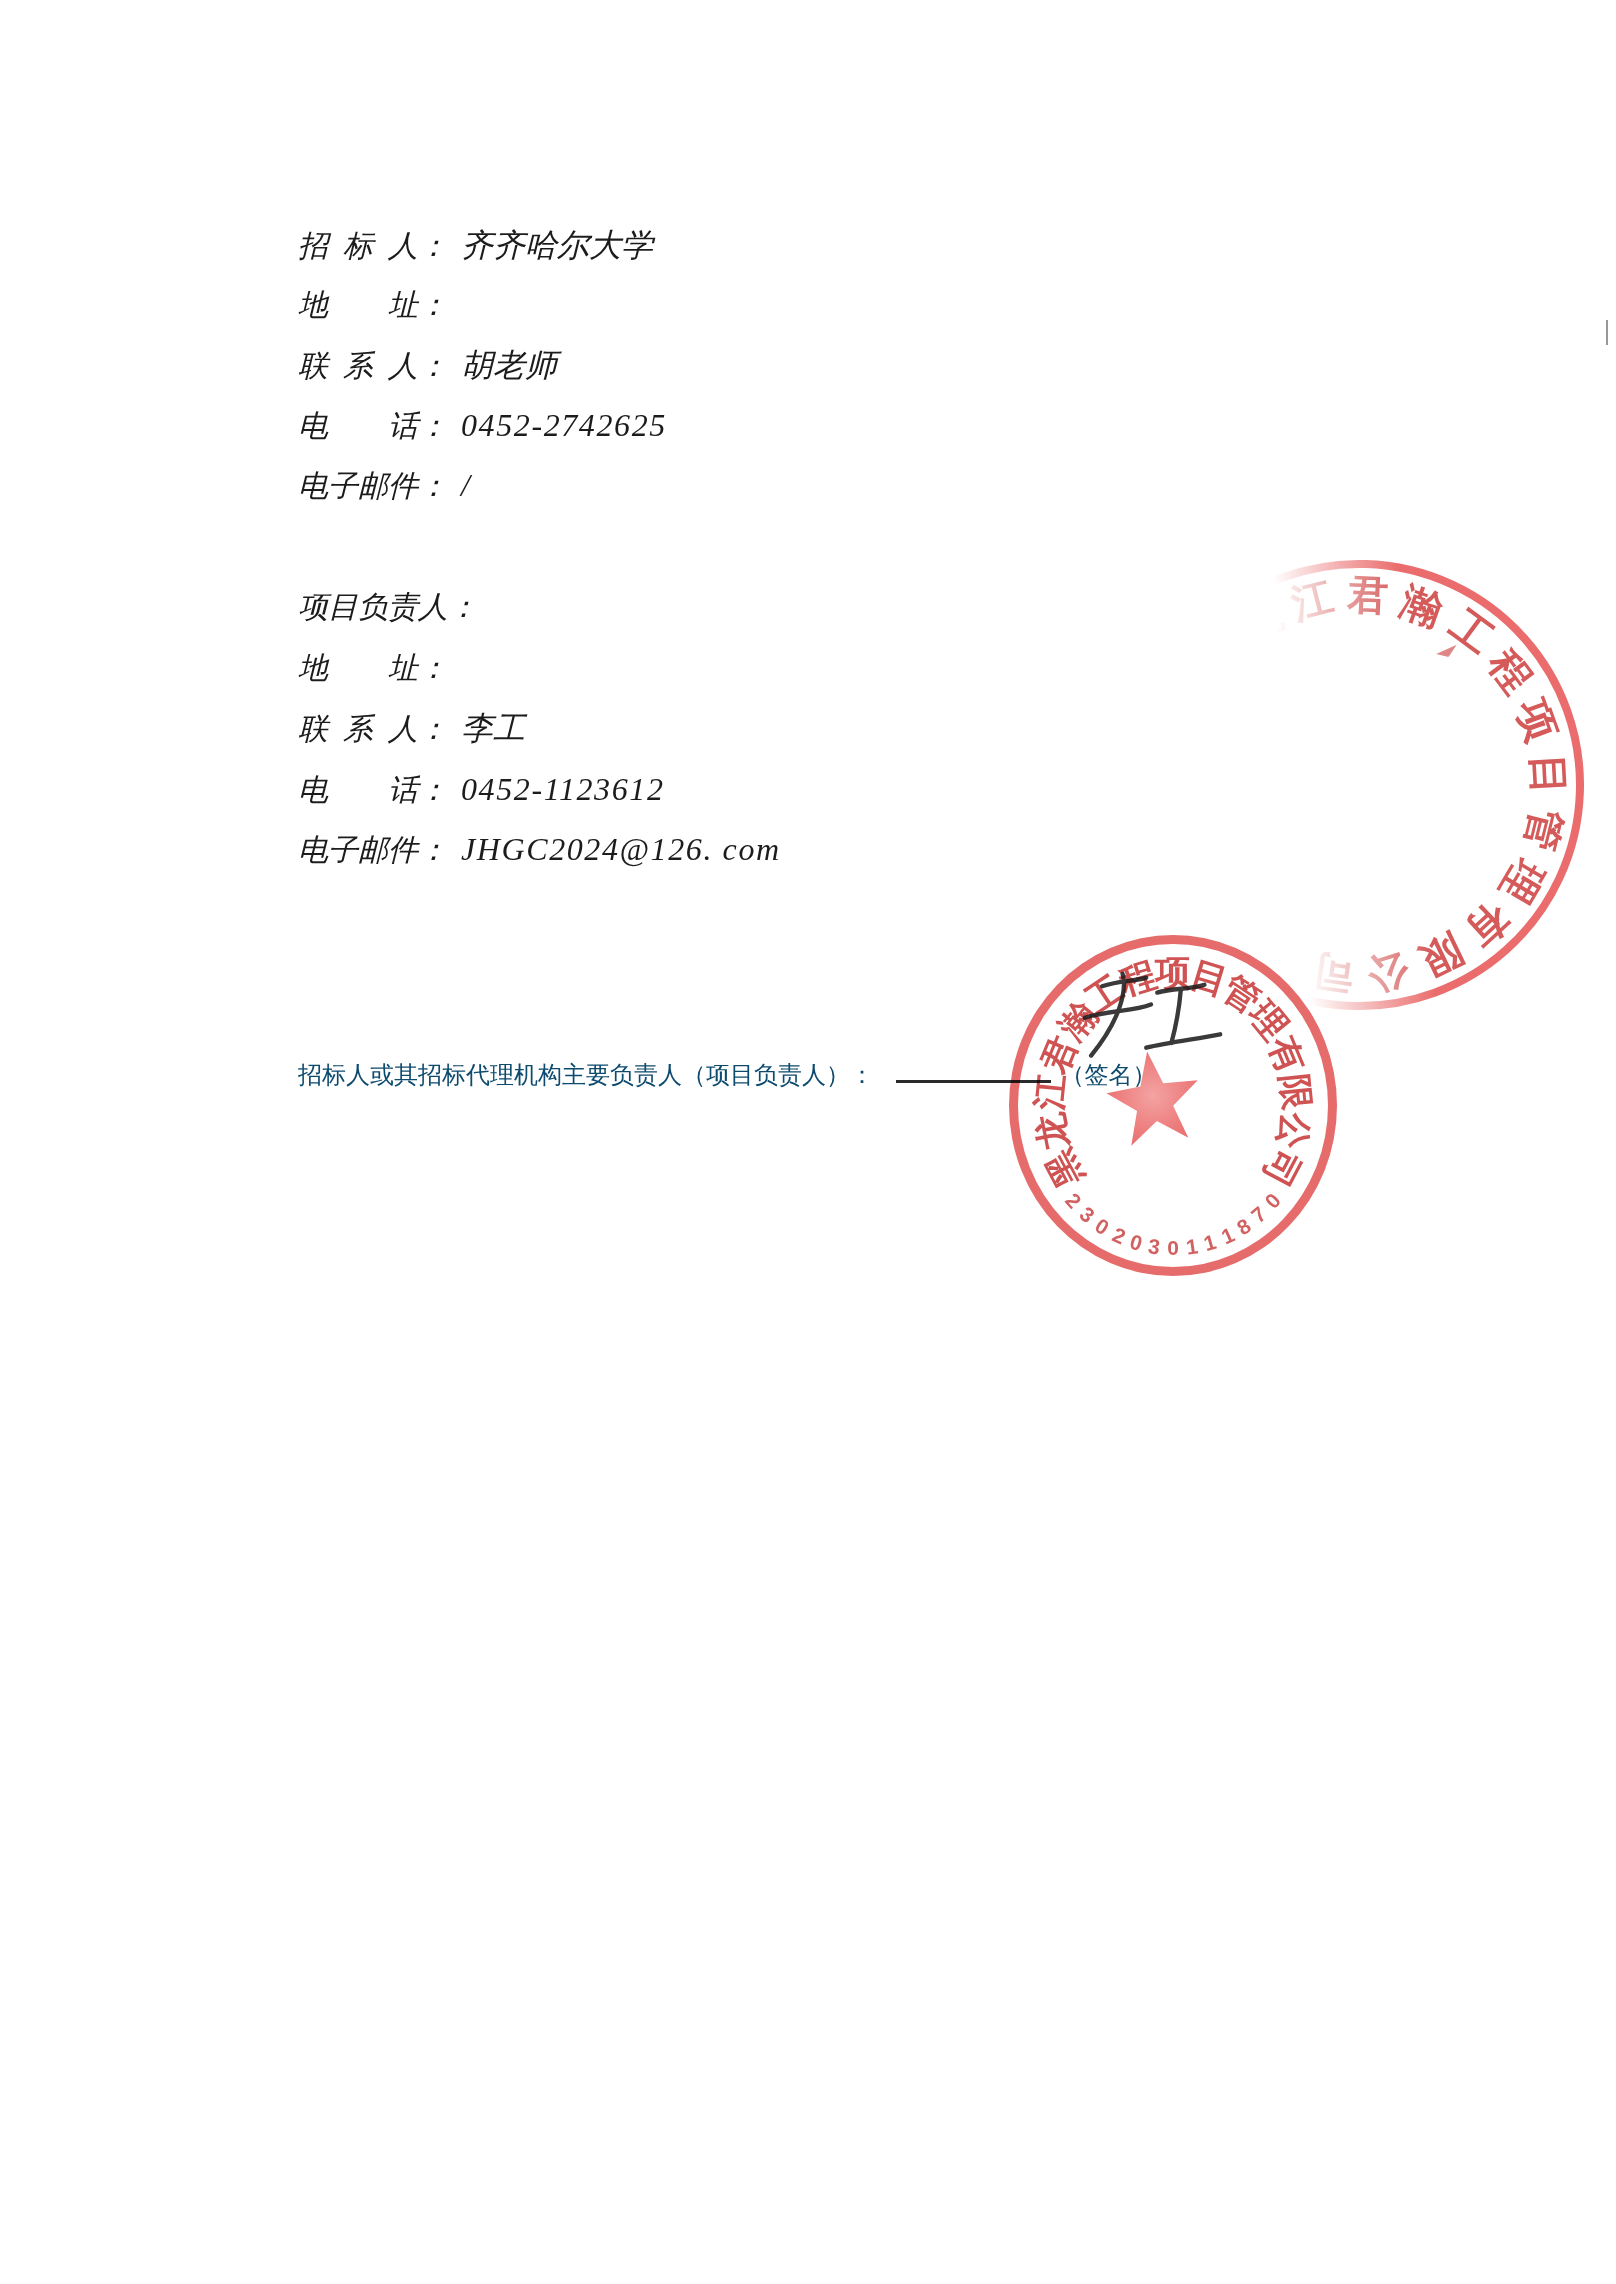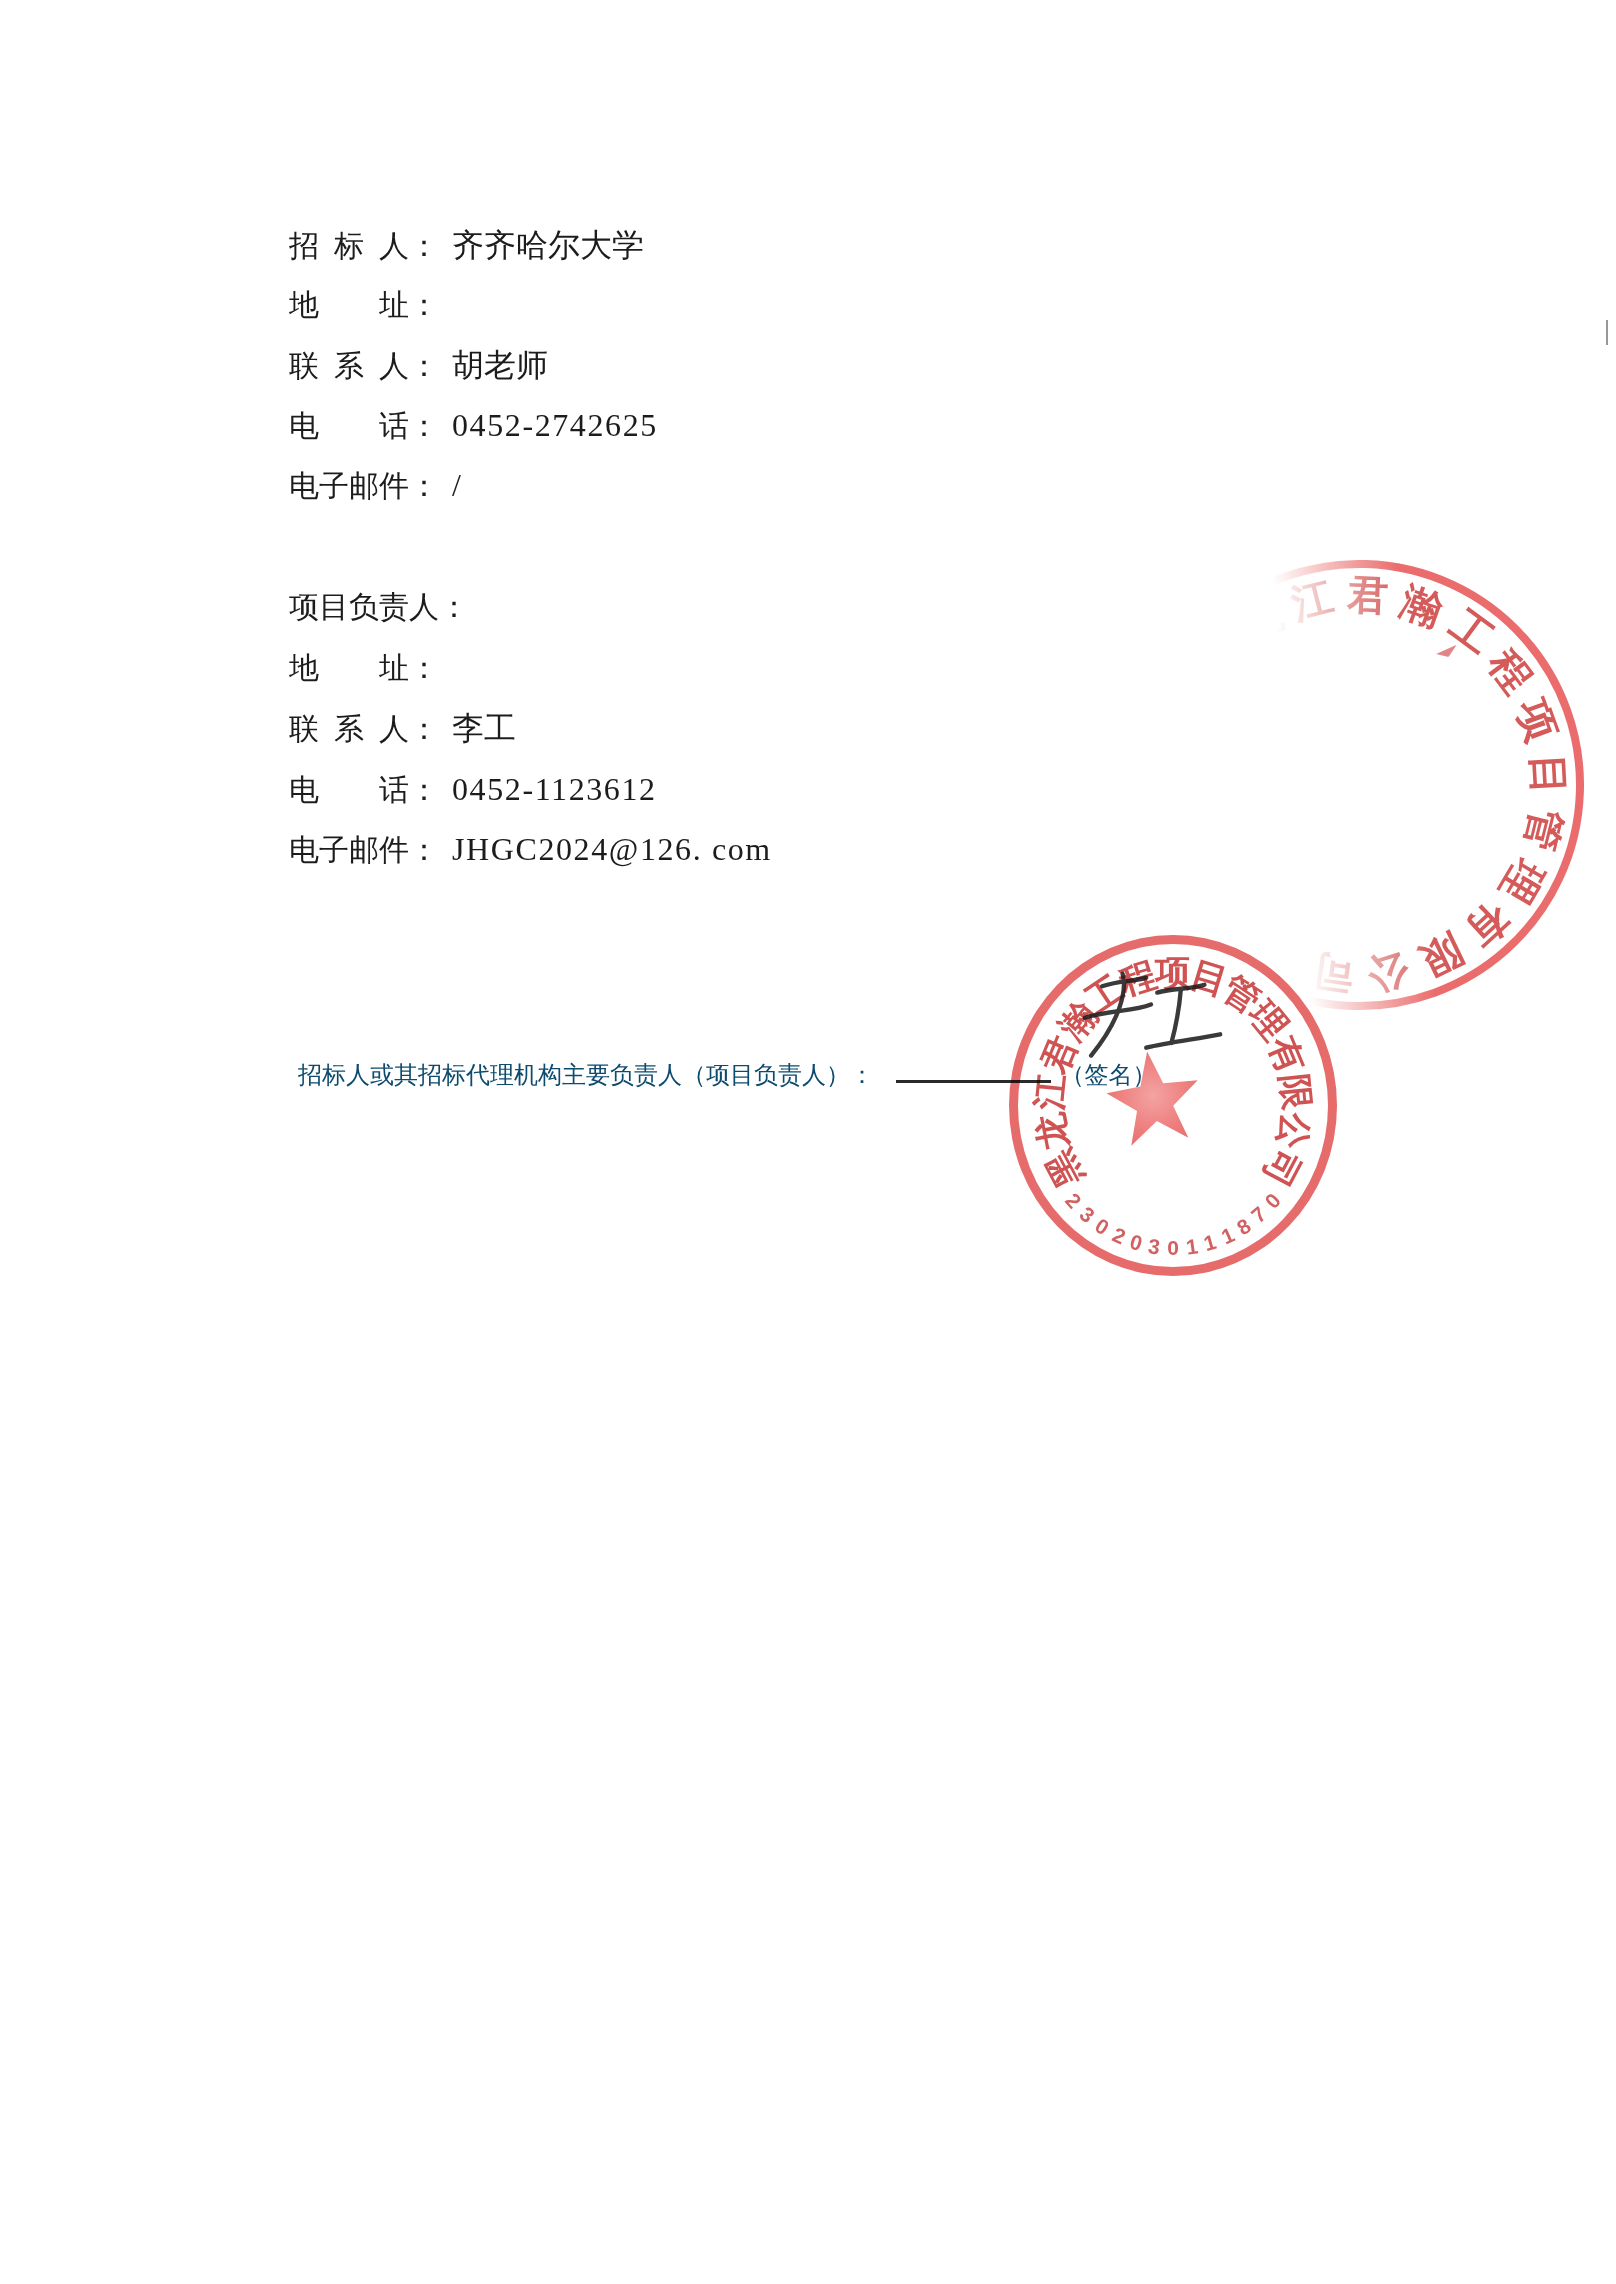--- a/index.html
+++ b/index.html
@@ -1,21 +1,21 @@
 <!DOCTYPE html>
 <html style="font-size:12.6px"><head>
 <meta charset="utf-8">
 <style>
   html,body{margin:0;padding:0;background:#e8e8e8;}
   .page{
     position:relative; width:1616px; height:2284px; background:#ffffff;
     overflow:hidden; font-family:"Liberation Sans", sans-serif; color:#1c1c1c;
   }
   
-  .block{position:absolute; left:289px;}
+  .block{position:absolute; left:298px;font-style:italic;}
   .block-bidder{top:227px;}
   .block-agency{top:589px;}
   .row{display:flex; align-items:baseline; height:36px; line-height:36px; margin-bottom:24px; white-space:nowrap;}
   .block-agency .row{margin-bottom:24.5px;}
   .lbl{
     display:inline-block; width:120px; font-size:30px; letter-spacing:0;
     text-align:justify; text-align-last:justify; color:#1c1c1c;
   }
   .lbl-wide{width:auto; text-align-last:auto;}
   .colon{font-size:30px; width:32px; display:inline-block;}

